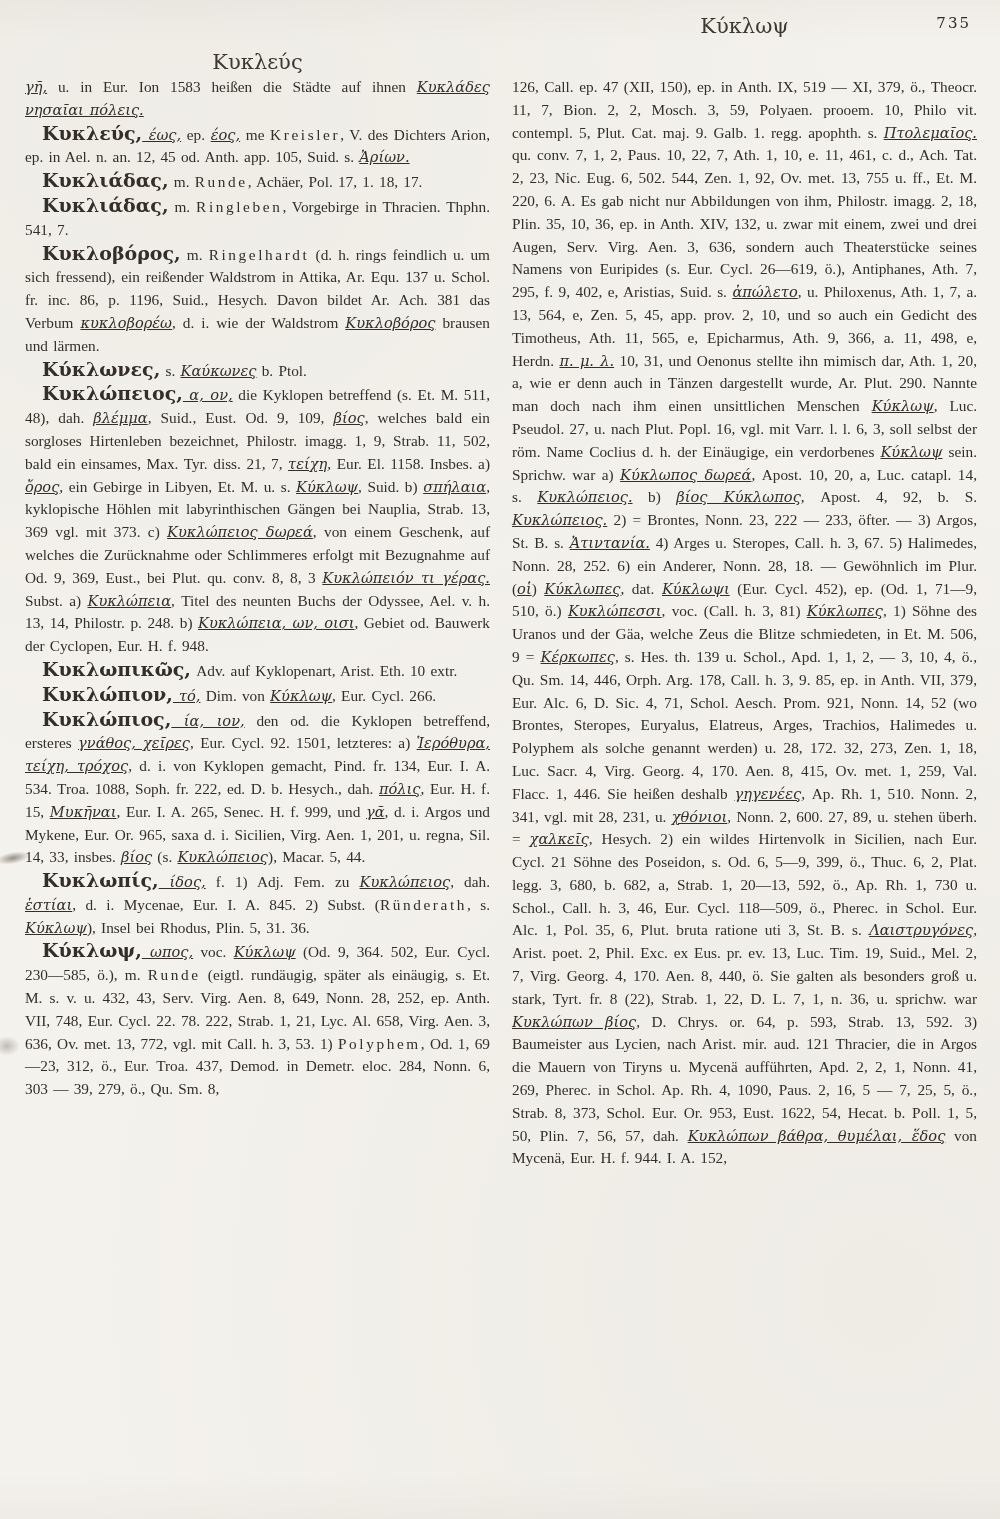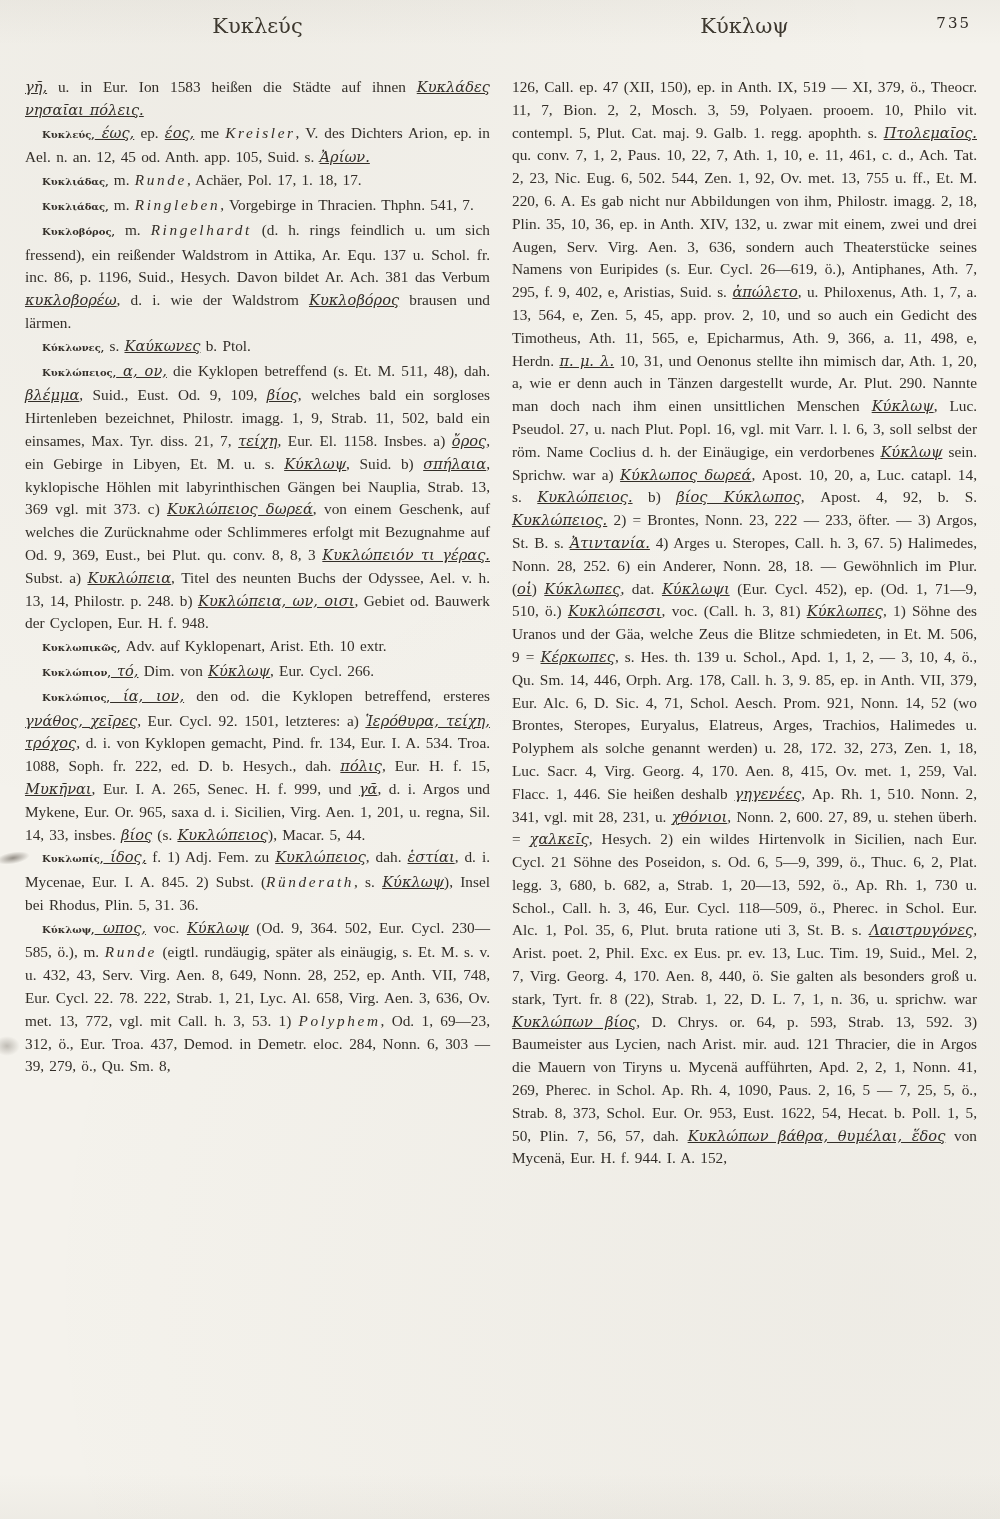--- a/index.html
+++ b/index.html
@@ -11,31 +11,31 @@
     background-image:
       radial-gradient(circle at 18% 8%, rgba(90,80,60,0.035), transparent 45%),
       radial-gradient(circle at 88% 85%, rgba(90,80,60,0.04), transparent 55%),
       linear-gradient(180deg, rgba(120,110,90,0.05) 0%, rgba(0,0,0,0) 3%, rgba(0,0,0,0) 97%, rgba(120,110,90,0.05) 100%);
     color:#332e28;
     font-family:"Liberation Serif", serif;
     overflow:hidden;
   }
   .header{position:absolute;top:14px;left:25px;width:952px;height:42px;}
   .hdr{position:absolute;top:0;font-family:"DejaVu Serif", serif;font-size:21px;color:#3d382f;}
-  .hdr-left{left:0;width:465px;text-align:center;}
+  .hdr-left{left:0;width:465px;text-align:center;margin-top:36px;}
   .hdr-right{left:487px;width:465px;text-align:center;}
   .hdr-page{right:6px;font-weight:normal;font-size:15px;letter-spacing:2px;color:#2f2a24;}
   .columns{position:absolute;top:76px;left:25px;width:952px;display:flex;gap:22px;}
   .col{width:465px;font-size:15.3px;line-height:22.8px;text-align:justify;word-spacing:1.4px;}
   .para{margin:0;}
   .para.indent{text-indent:17px;}
   .run-n{}
-  .run-b{font-family:"DejaVu Serif", serif;font-weight:bold;font-size:10px;}
+  .run-b{font-family:"DejaVu Serif", serif;font-weight:bold;font-size:19px;}
   .run-i{font-family:"DejaVu Serif", serif;font-style:italic;font-size:14.6px;text-decoration:underline;}
-  .run-s{letter-spacing:2.6px;font-style:italic;}
+  .run-s{letter-spacing:2.6px;}
   .smudge{position:absolute;pointer-events:none;}
   .s1{left:-4px;top:852px;width:34px;height:12px;
       background:radial-gradient(ellipse at center, rgba(70,62,52,0.55), rgba(70,62,52,0) 70%);
       transform:rotate(-10deg);}
   .s2{left:-6px;top:1036px;width:26px;height:20px;
       background:radial-gradient(ellipse at center, rgba(70,62,52,0.30), rgba(70,62,52,0) 70%);}
 </style>
 </head>
 <body>
 

